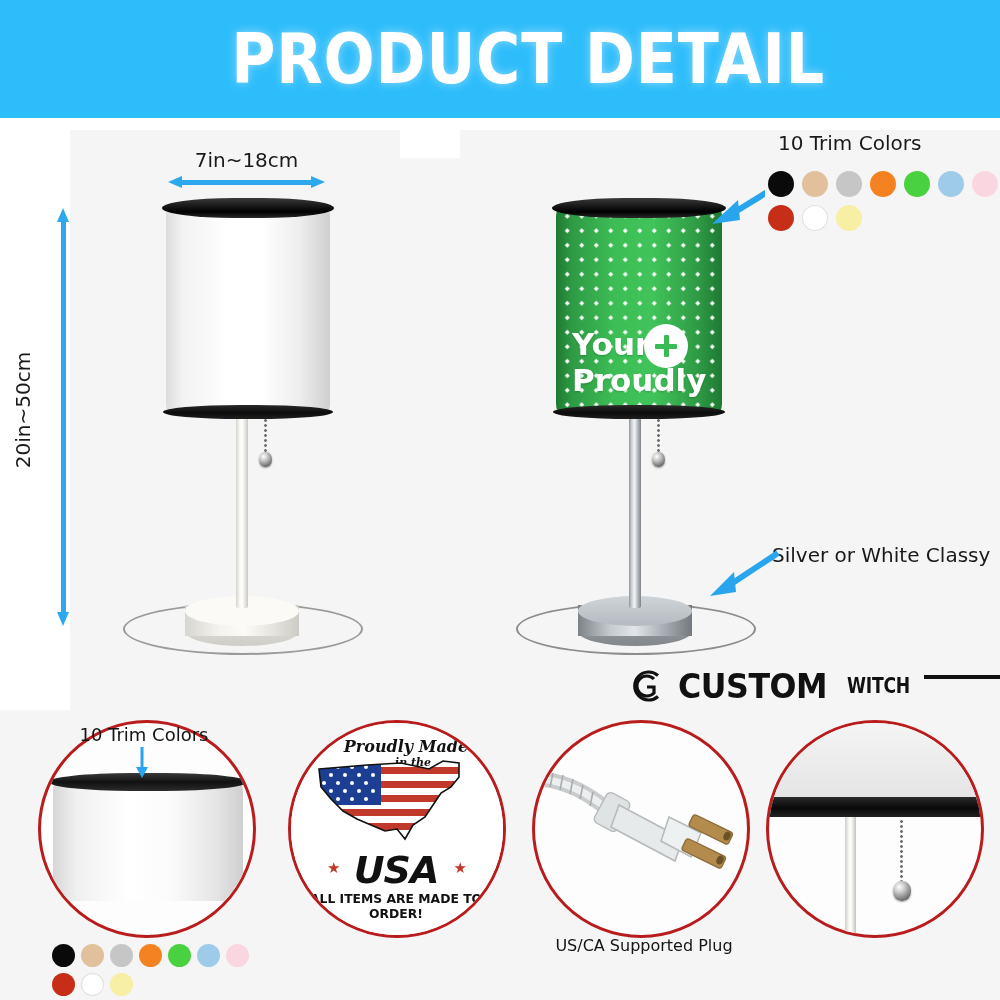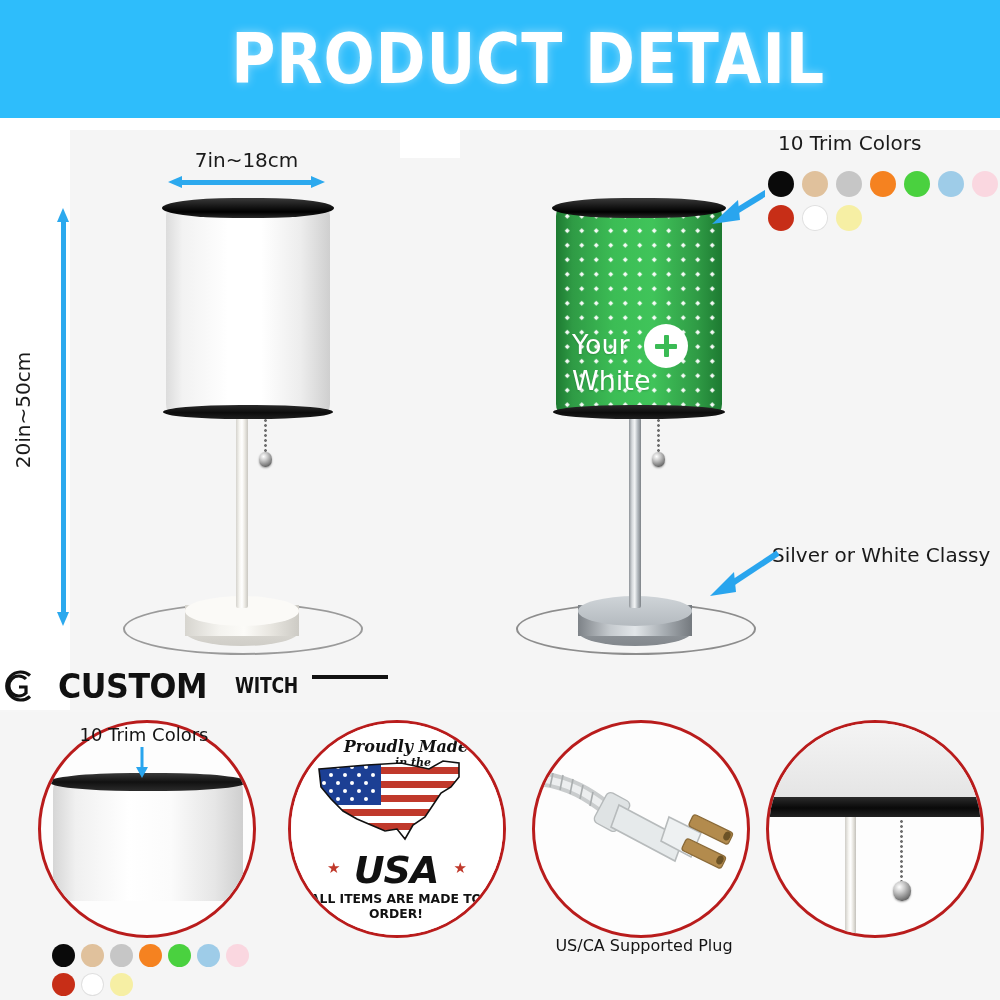--- a/index.html
+++ b/index.html
@@ -122,22 +122,22 @@
     background-image:radial-gradient(circle,#6f6f6f 1.3px, rgba(0,0,0,0) 1.5px);
     background-size:3px 5px;}
   .chain-bead{
     position:absolute;width:13px;height:15px;border-radius:46%;
     background:radial-gradient(circle at 35% 30%,#ffffff 0%,#c9c9c9 30%,#6d6d6d 75%,#3e3e3e 100%);
     box-shadow:0 1px 2px rgba(0,0,0,.35);
   }
 
   .design-text{
     position:absolute;color:#ffffff;
-    font-family:"DejaVu Sans", sans-serif;font-weight:normal;
-    font-size:27px;line-height:33px;
+    font-family:"DejaVu Sans", sans-serif;font-weight:bold;
+    font-size:31px;line-height:33px;
     text-shadow:0 1px 2px rgba(0,0,0,.18);
     white-space:nowrap;
   }
   .plus-badge{
     position:absolute;width:44px;height:44px;border-radius:50%;
     background:#ffffff;display:flex;align-items:center;justify-content:center;
   }
   .plus-badge:before{content:"";position:absolute;width:22px;height:5px;background:#3bbb55;border-radius:1px;}
   .plus-badge:after{content:"";position:absolute;width:5px;height:22px;background:#3bbb55;border-radius:1px;}
 
@@ -148,21 +148,21 @@
   }
   .diag-arrow{position:absolute;}
 
   
   .swatches{position:absolute;display:flex;flex-wrap:wrap;background:#f5f5f5;}
   .sw{border-radius:50%;}
 
   
   .logo{
     position:absolute;left:0;top:660px;width:1000px;height:52px;
-    display:flex;align-items:center;justify-content:flex-start;gap:16px;
+    display:flex;align-items:center;justify-content:flex-end;gap:8px;
   }
   .logo-c{
     position:relative;width:38px;height:38px;margin-right:1px;
   }
   .logo-c svg{display:block;}
   .logo-main{
     font-family:"DejaVu Sans", sans-serif;font-weight:bold;font-size:33px;
     color:#111;letter-spacing:-0.5px;transform:scaleX(0.96);
   }
   .logo-sub-wrap{display:flex;align-items:stretch;margin-left:9px;}
@@ -280,21 +280,21 @@
     <div class="pole pole-silver" style="left:629px;top:418px;width:12px;height:190px;"></div>
     <div class="chain" style="left:657px;top:418px;height:40px;"></div>
     <div class="chain-bead" style="left:652px;top:452px;"></div>
 
     <div class="shade-wrap" style="left:556px;top:206px;width:166px;height:208px;">
       <div class="shade-body shade-green">
         <div class="dots"></div>
       </div>
       <div class="design-text" style="left:16px;top:122px;">Your</div>
       <div class="plus-badge" style="left:88px;top:118px;"></div>
-      <div class="design-text" style="left:16px;top:158px;">White</div>
+      <div class="design-text" style="left:16px;top:158px;">Proudly</div>
       <div class="trim-bottom" style="bottom:-5px;"></div>
       <div class="trim-top" style="top:-8px;"></div>
     </div>
   </div>
 
   <div class="callout-label" style="left:778px;top:131px;">10 Trim Colors</div>
   <svg class="diag-arrow" style="left:700px;top:168px;" width="104" height="58" viewBox="0 0 104 58">
     <path d="M100 4 L30 47" stroke="#29a5ee" stroke-width="6" fill="none"></path>
     <path d="M12 56 L38 32 L40 52 Z" fill="#29a5ee"></path>
   </svg>

